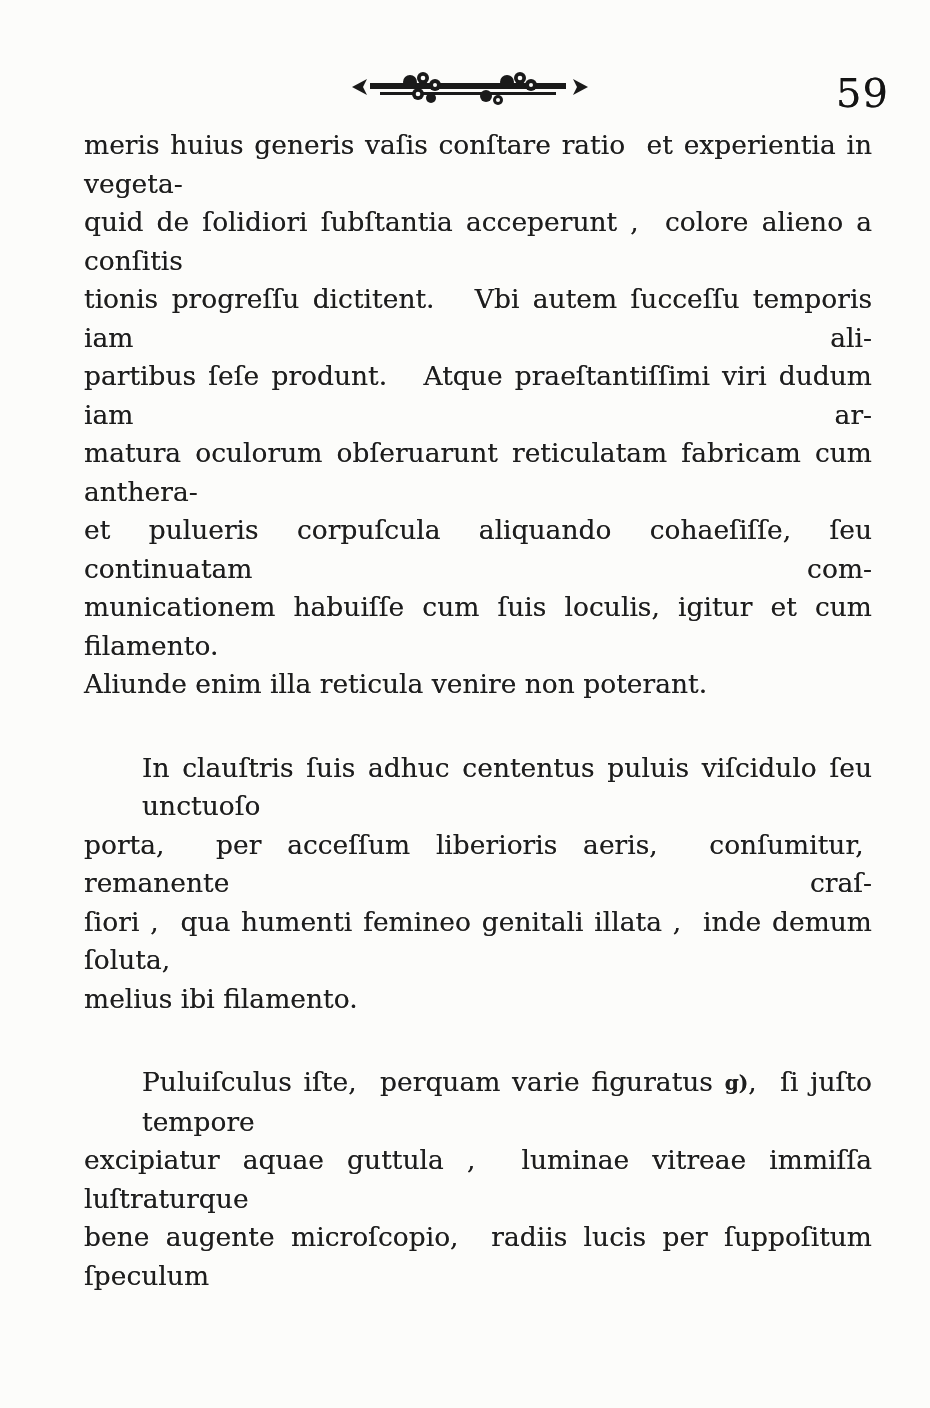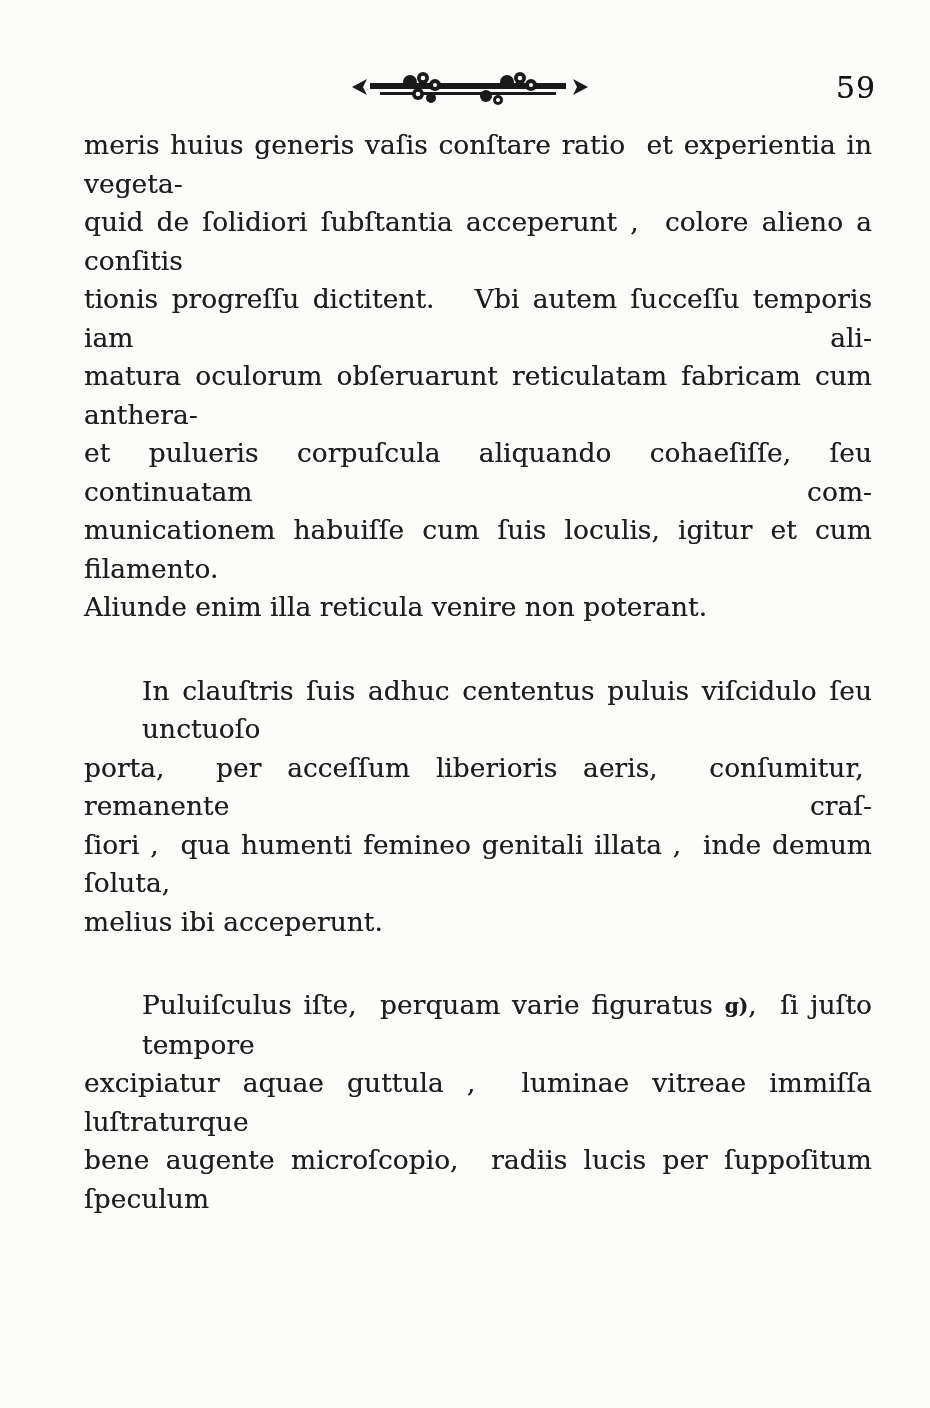--- a/index.html
+++ b/index.html
@@ -8,21 +8,21 @@
     width: 930px; height: 1408px;
     margin: 0 auto;
     background: #fcfcfa;
     font-family: "DejaVu Serif", "Liberation Serif", serif;
     color: #1d1d1d;
     overflow: hidden;
   }
   .headpiece { position:absolute; left:350px; top:70px; width:240px; height:40px; }
   .pagenum {
     position:absolute; left:836px; top:70px;
-    font-size:30px; letter-spacing:1px; color:#141414;
+    font-size:40px; letter-spacing:1px; color:#141414;
     text-shadow: 0 0 0.5px rgba(0,0,0,.65);
   }
   .textblock {
     position:absolute; left:84px; top:126px; width:788px;
     font-size:26.5px; line-height:38.5px;
     text-shadow: 0 0 0.45px rgba(0,0,0,.55);
   }
   .para + .para { margin-top:45px; }
   .line { text-align: justify; text-align-last: justify; }
   .line.end { text-align: left; text-align-last: auto; }
@@ -64,31 +64,32 @@
   </div>
 
   <div class="pagenum">59</div>
 
   <div class="textblock">
 
     <div class="para">
       <div class="line">meris huius generis vaſis conſtare ratio&nbsp; et experientia in vegeta-</div>
       <div class="line">quid de ſolidiori ſubſtantia acceperunt&nbsp;,&nbsp; colore alieno a conſitis</div>
       <div class="line">tionis progreſſu dictitent.&nbsp;&nbsp; Vbi autem ſucceſſu temporis iam ali-</div>
+      <div class="line">partibus ſeſe produnt.&nbsp;&nbsp; Atque praeſtantiſſimi viri dudum iam ar-</div>
       <div class="line">matura oculorum obſeruarunt reticulatam fabricam cum anthera-</div>
       <div class="line">et pulueris corpuſcula aliquando cohaeſiſſe, ſeu continuatam com-</div>
       <div class="line">municationem habuiſſe cum ſuis loculis, igitur et cum filamento.</div>
       <div class="line end">Aliunde enim illa reticula venire non poterant.</div>
     </div>
 
     <div class="para">
       <div class="line indent">In clauſtris ſuis adhuc cententus puluis viſcidulo ſeu unctuoſo</div>
       <div class="line">porta,&nbsp; per acceſſum liberioris aeris,&nbsp; conſumitur,&nbsp; remanente craſ-</div>
       <div class="line">ſiori&nbsp;,&nbsp; qua humenti femineo genitali illata&nbsp;,&nbsp; inde demum ſoluta,</div>
-      <div class="line end">melius ibi acceperunt.</div>
+      <div class="line end">melius ibi filamento.</div>
     </div>
 
     <div class="para">
       <div class="line indent"><span>Puluiſculus iſte,&nbsp; perquam varie figuratus </span><span class="gmark">g)</span><span>,&nbsp; ſi juſto tempore</span></div>
       <div class="line">excipiatur aquae guttula&nbsp;,&nbsp; luminae vitreae immiſſa luſtraturque</div>
       <div class="line">bene augente microſcopio,&nbsp; radiis lucis per ſuppoſitum ſpeculum</div>
 
     </div>
 
   </div>

